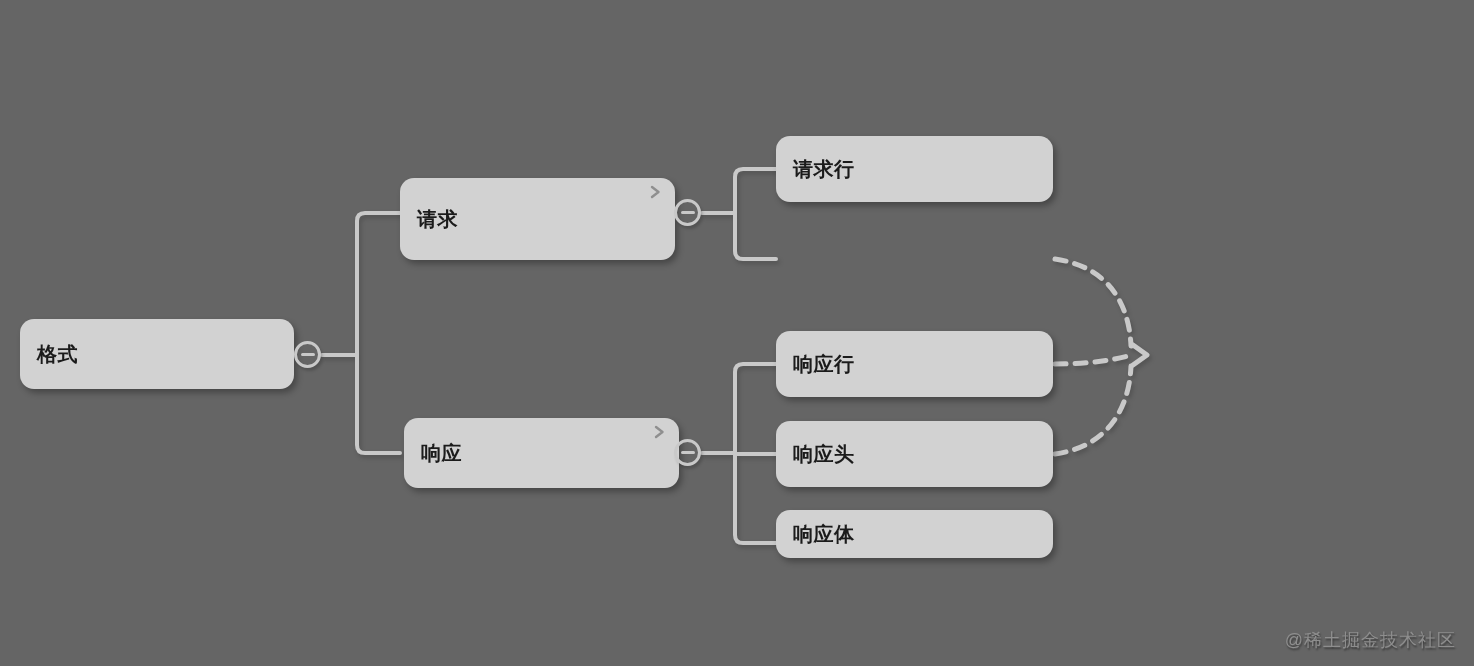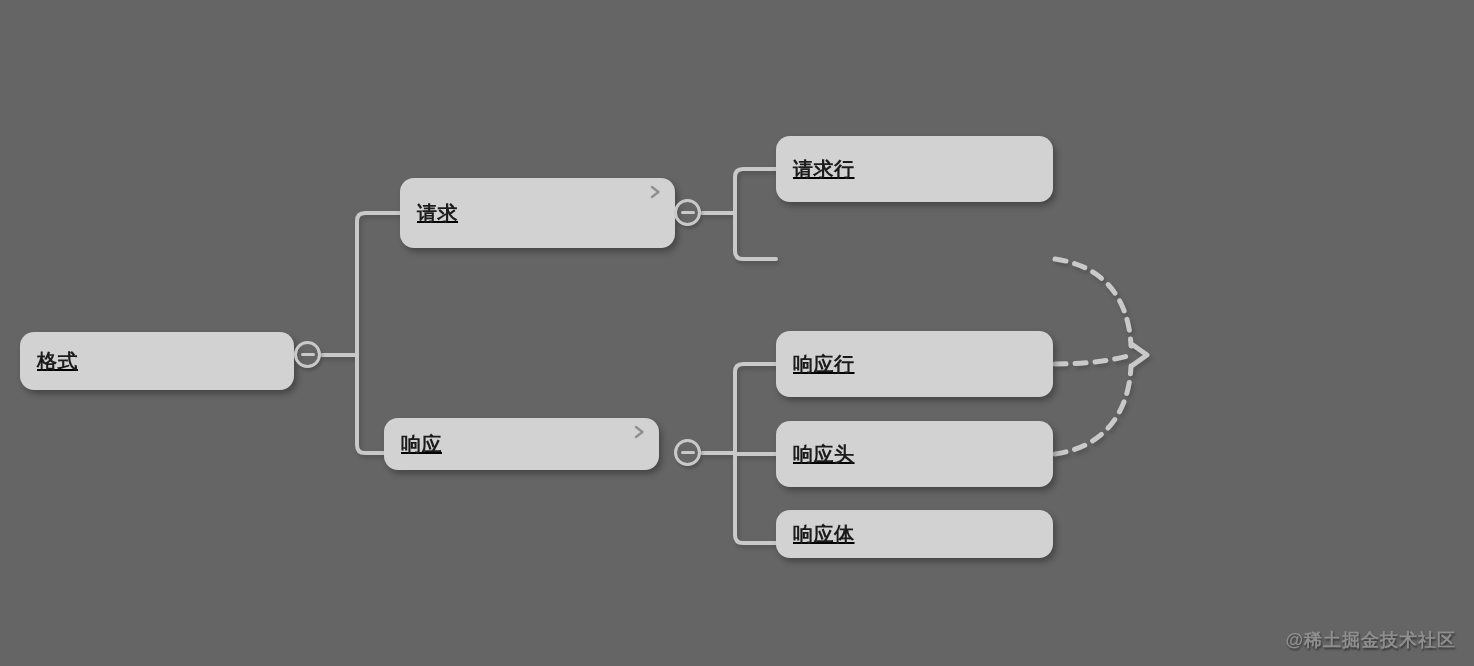--- a/index.html
+++ b/index.html
@@ -29,21 +29,20 @@
   svg.connectors path.dashed{stroke-width:5;stroke-dasharray:11 9;}
   svg.connectors path.arrow{stroke-width:5;}
   .node{
     position:absolute;
     background:var(--node-fill);
     border-radius:14px;
     box-shadow:3px 4px 6px rgba(0,0,0,0.30);
     display:flex;align-items:center;
     padding-left:17px;
     cursor:pointer;
-    text-decoration:underline;
   }
   .node .label{
     font-size:20px;
     font-weight:600;
     color:var(--node-text);
     letter-spacing:0.5px;
     white-space:nowrap;
   }
   .chevron{
     position:absolute;top:7px;right:13px;
@@ -66,21 +65,20 @@
     background:var(--connector);
     border-radius:2px;
   }
   .watermark{
     position:absolute;
     right:18px;bottom:14px;
     font-size:18px;
     color:var(--watermark-color);
     text-shadow:1px 2px 2px rgba(0,0,0,0.45);
     letter-spacing:1px;
-    font-weight:bold;
   }
 </style>
 </head>
 <body>
 
 <div class="canvas">
 
   <svg class="connectors" width="1474" height="666" viewBox="0 0 1474 666">
 
     <path class="solid" d="M 322 355 H 357"></path>
@@ -95,34 +93,34 @@
     <path class="solid" d="M 735 453 V 372 Q 735 364 743 364 H 776"></path>
     <path class="solid" d="M 735 454 H 776"></path>
     <path class="solid" d="M 735 453 V 535 Q 735 543 743 543 H 776"></path>
 
     <path class="dashed" d="M 1055 259 C 1105 266 1129 300 1131 346"></path>
     <path class="dashed" d="M 1055 364 C 1090 364 1112 360 1128 356"></path>
     <path class="dashed" d="M 1055 454 C 1105 447 1129 412 1131 366"></path>
     <path class="arrow" d="M 1133 345 L 1147 355 L 1133 365"></path>
   </svg>
 
-  <div class="node" style="left:20px;top:332px;width:274px;height:58px">
+  <div class="node" style="left:20px;top:319px;width:274px;height:70px">
     <span class="label">格式</span>
   </div>
 
-  <div class="node" style="left:400px;top:178px;width:275px;height:70px">
+  <div class="node" style="left:400px;top:178px;width:275px;height:82px">
     <span class="label">请求</span>
     <span class="chevron">
       <svg width="14" height="14" viewBox="0 0 14 14">
           <polyline points="4,2 10.5,7 4,12"></polyline>
         </svg>
     </span>
   </div>
 
-  <div class="node" style="left:384px;top:418px;width:275px;height:52px">
+  <div class="node" style="left:404px;top:418px;width:275px;height:70px">
     <span class="label">响应</span>
     <span class="chevron">
       <svg width="14" height="14" viewBox="0 0 14 14">
           <polyline points="4,2 10.5,7 4,12"></polyline>
         </svg>
     </span>
   </div>
 
   <div class="node" style="left:776px;top:136px;width:277px;height:66px">
     <span class="label">请求行</span>

